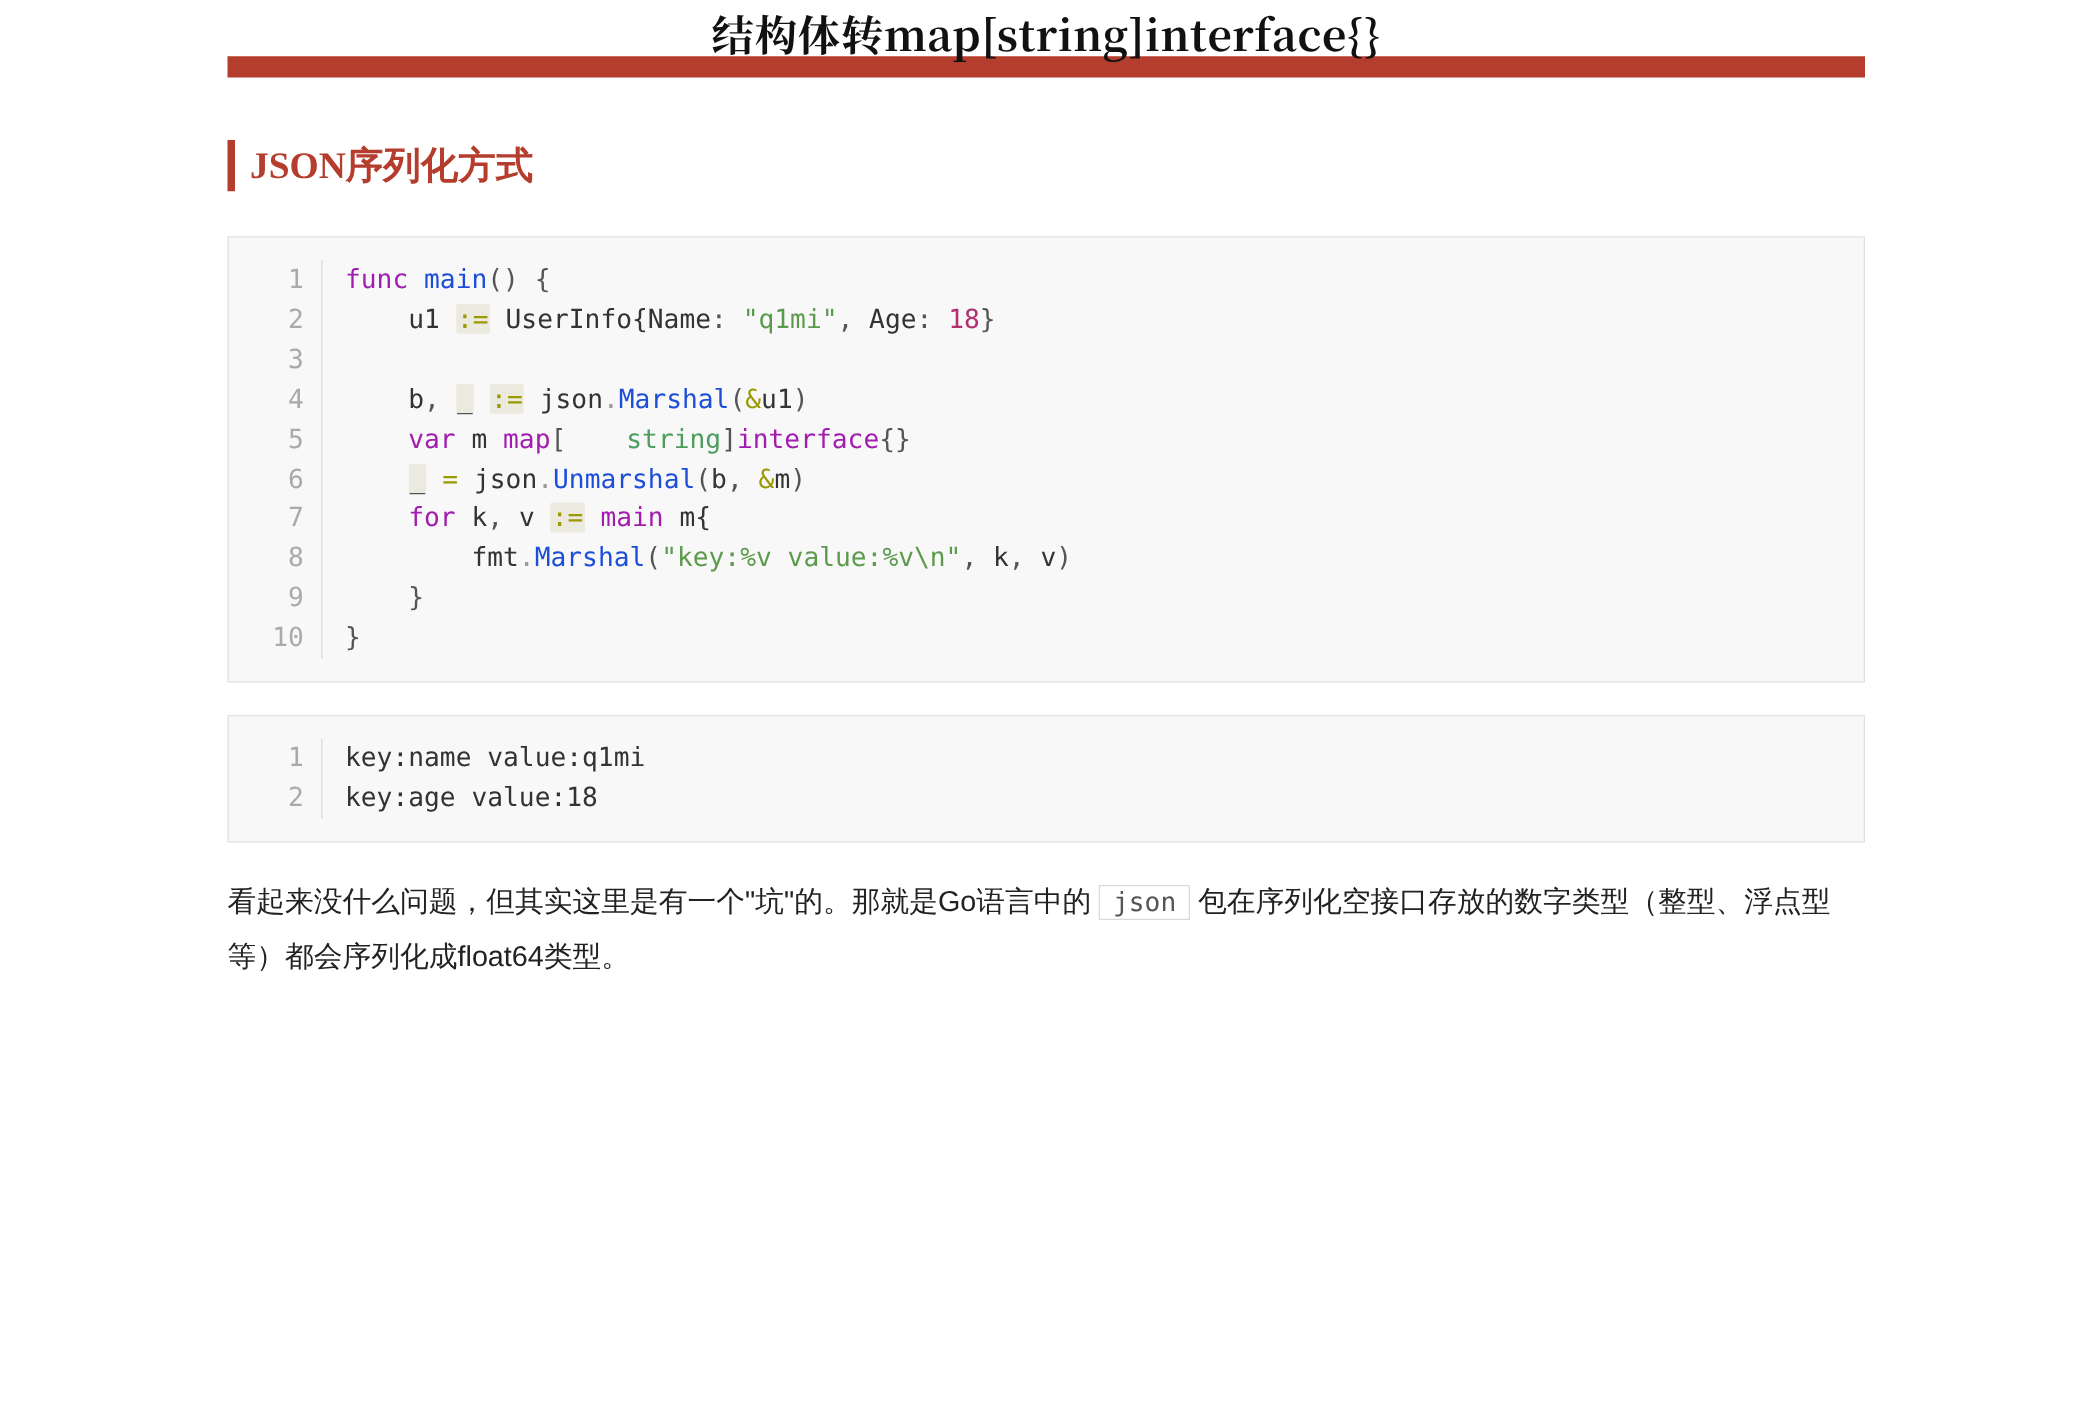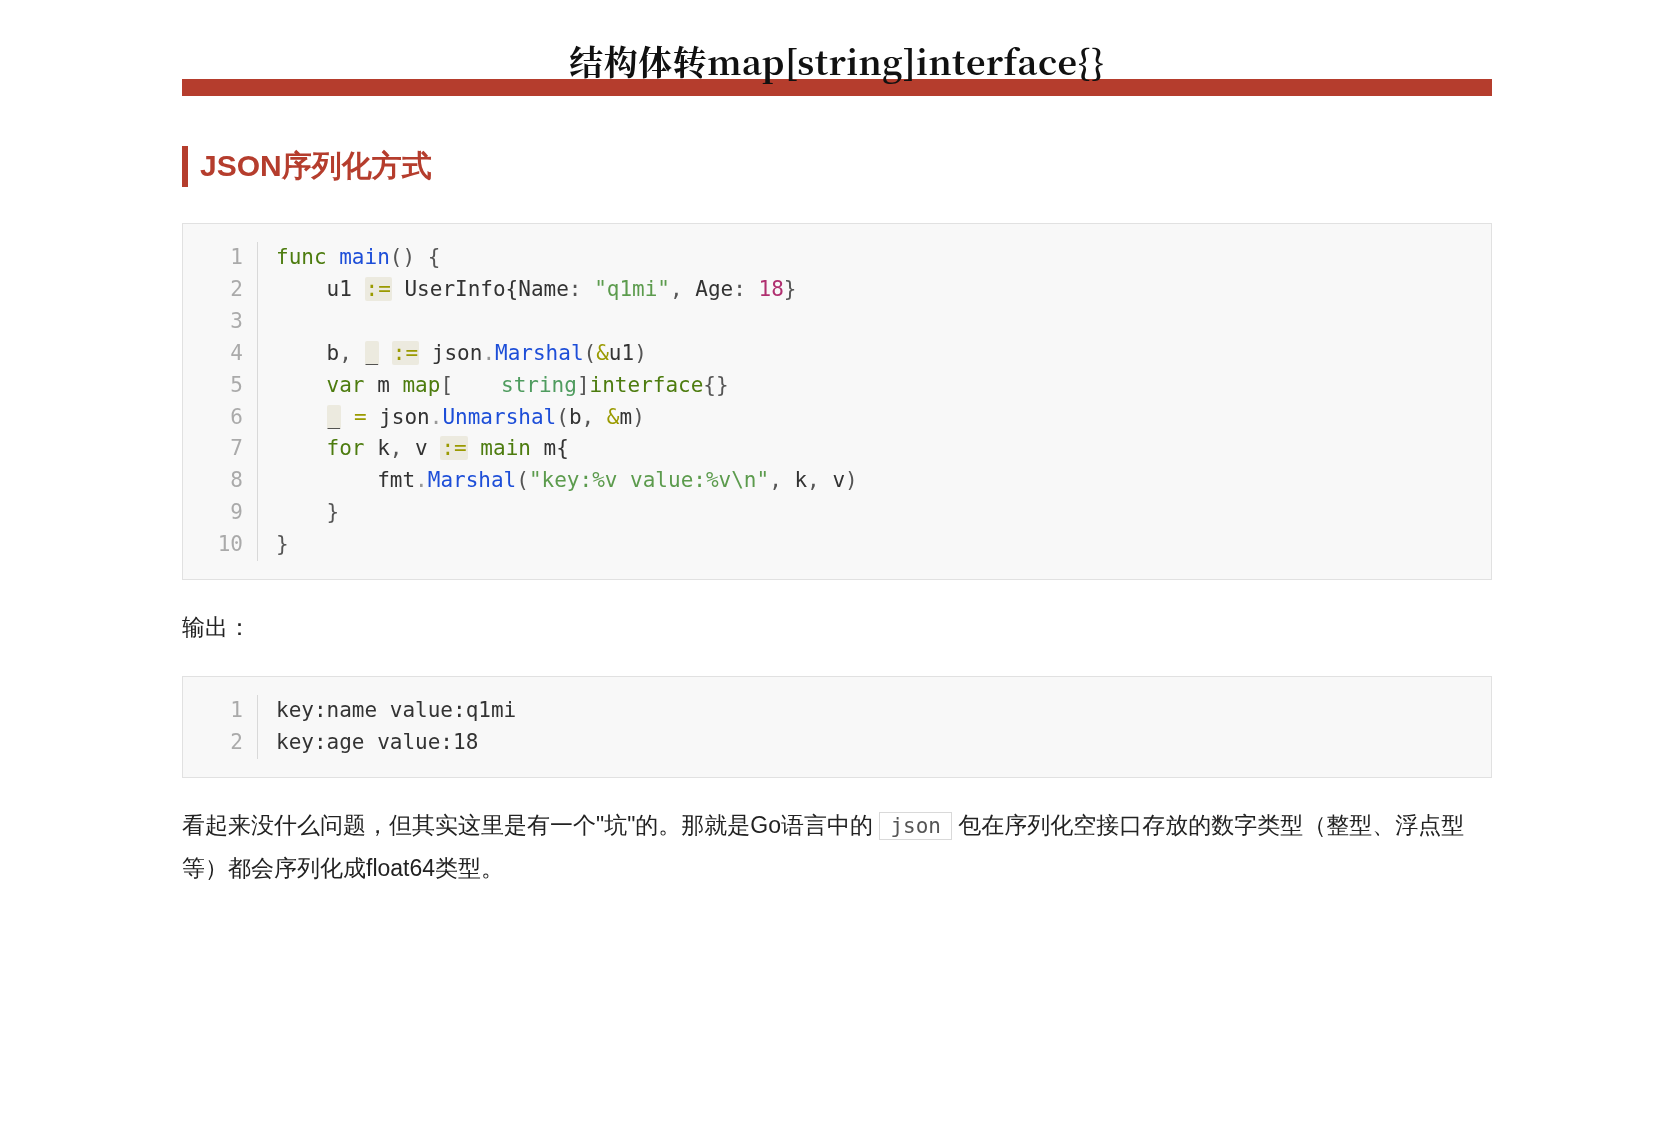--- a/index.html
+++ b/index.html
@@ -5,21 +5,21 @@
   body {
     margin: 0;
     padding: 0;
     background: #fff;
     font-family: Georgia, "Noto Serif CJK SC", "Songti SC", "SimSun", serif;
     color: #222;
   }
   .page {
     width: 1310px;
     margin: 0 auto;
-    padding: 36px 0 60px;
+    padding: 2px 0 60px;
   }
   .title-bar {
     position: relative;
     margin: 0 0 50px;
   }
   .title-band {
     background: #b53d2d;
     height: 17px;
     width: 100%;
     margin-top: -6px;
@@ -34,21 +34,21 @@
     color: #111;
     font-family: Georgia, "Noto Serif CJK SC", "Songti SC", "SimSun", serif;
   }
   .section-heading {
     border-left: 6px solid #b53d2d;
     padding-left: 12px;
     color: #b53d2d;
     font-size: 30px;
     font-weight: 700;
     margin: 0 0 36px;
-    font-family: Liberation Sans, sans-serif;
+    font-family: Liberation Serif, serif;
   }
   .para {
     font-size: 23px;
     line-height: 1.9;
     color: #222;
     margin: 0 0 26px;
     font-family: "PingFang SC", "Hiragino Sans GB", "Microsoft YaHei", sans-serif;
     font-weight: 400;
   }
   .code-block {
@@ -72,21 +72,21 @@
     flex-shrink: 0;
     user-select: none;
   }
   .code-col {
     padding-left: 18px;
     white-space: pre;
     flex: 1;
     color: #333;
   }
   
-  .tok-kw   { color: #4d7c0f; text-align: center; }    
+  .tok-kw   { color: #a21caf; text-align: center; }    
   .tok-fn   { color: #1d4ed8; }    
   .tok-type { color: #4f9c5f; margin-left: 48px; }    
   .tok-str  { color: #5c9b4d; }    
   .tok-num  { color: #b03070; text-align: center; }    
   .tok-op   { color: #9a9a00; }    
   .bg-op    { background: #eceadf; padding: 0 1px; border-radius: 2px; }
   .tok-punct{ color: #555; }
   .tok-id   { color: #333; }
   .tok-dot  { color: #999; }
 
@@ -148,21 +148,20 @@
       <div class="code-row">
         <div class="gutter-col">9</div>
         <div class="code-col"><span class="tok-punct">    }</span></div>
       </div>
       <div class="code-row">
         <div class="gutter-col">10</div>
         <div class="code-col"><span class="tok-punct">}</span></div>
       </div>
     </div>
 
-  <p class="para">输出：</p>
 
   <div class="code-block" id="codeblock-2">
       <div class="code-row">
         <div class="gutter-col">1</div>
         <div class="code-col"><span class="tok-id">key:name value:q1mi</span></div>
       </div>
       <div class="code-row">
         <div class="gutter-col">2</div>
         <div class="code-col"><span class="tok-id">key:age value:18</span></div>
       </div>

